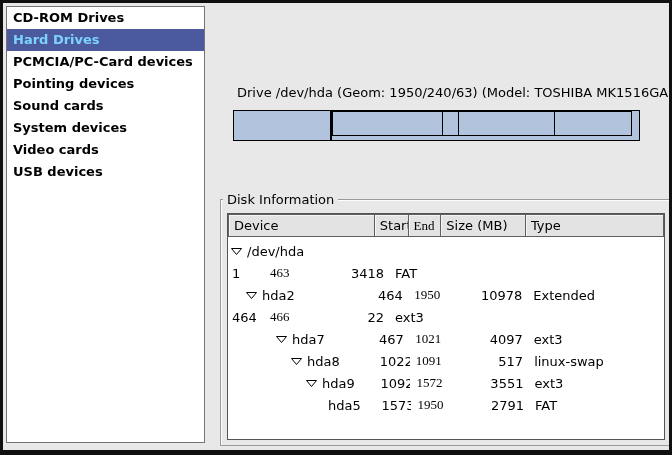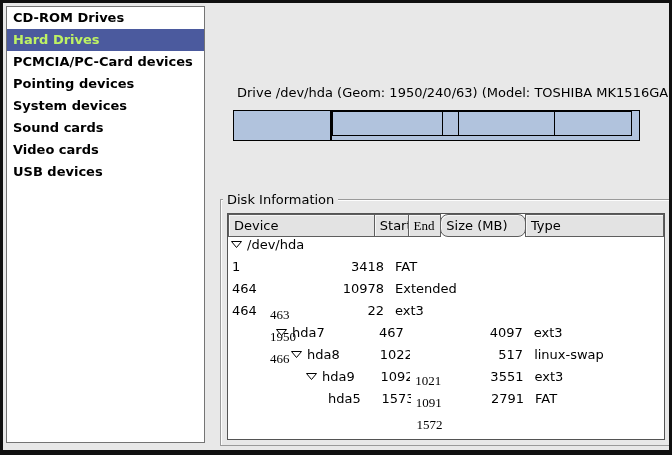--- a/index.html
+++ b/index.html
@@ -27,21 +27,21 @@
   }
   .side-item {
     height: 22px;
     line-height: 22px;
     padding-left: 6px;
     white-space: nowrap;
     cursor: default;
   }
   .side-item.selected {
     background: #4b5a9e;
-    color: #bef264;
+    color: #7dd3fc;
   }
 
   
   .drive-title {
     position: absolute;
     left: 234px; top: 82px;
     white-space: nowrap;
   }
   .partition-bar {
     position: absolute;
@@ -99,48 +99,48 @@
     background: #e3e3e3;
     border: 1px solid #5e5e5e;
     box-shadow: inset 1px 1px 0 #f6f6f6;
     padding-left: 5px;
     line-height: 21px;
     white-space: nowrap;
     overflow: hidden;
     cursor: default;
   }
   .th + .th { border-left-width: 1px; margin-left: -1px; }
-  .tr { display: flex; height: 22px; align-items: flex-start; }
+  .tr { display: flex; height: 22px; align-items: flex-end; }
   .td { white-space: nowrap; overflow: hidden; }
   .col-device { width: 153px; }
   .col-start  { width: 36px; }
   .col-end    { width: 35px; font-family: Liberation Serif, serif; }
-  .col-size   { width: 89px; border-radius: 8px; }
+  .col-size   { width: 89px; }
   .col-type   { width: 145px; }
   .td.col-device { display: flex; align-items: center; }
   .td.col-start  { padding-left: 4px; }
   .td.col-end    { padding-left: 6px; margin-top: 48px; }
   .td.col-size   { text-align: right; padding-right: 4px; }
   .td.col-type   { padding-left: 7px; }
   .expander {
     flex: 0 0 auto;
     margin-right: 5px;
     display: inline-block;
   }
 </style>
 </head>
 <body>
 
 <div class="sidebar">
   <div class="side-item">CD-ROM Drives</div>
   <div class="side-item selected">Hard Drives</div>
   <div class="side-item">PCMCIA/PC-Card devices</div>
   <div class="side-item">Pointing devices</div>
+  <div class="side-item">Sound cards</div>
   <div class="side-item">System devices</div>
-  <div class="side-item">Sound cards</div>
   <div class="side-item">Video cards</div>
   <div class="side-item">USB devices</div>
 </div>
 
 <div class="drive-title">Drive /dev/hda (Geom: 1950/240/63) (Model: TOSHIBA MK1516GAP)</div>
 
 <div class="partition-bar">
   <div class="seg-primary" style="width:24.3%"></div>
   <div class="seg-extended">
     <div class="seg-logical" style="width:36.4%"></div>
@@ -176,20 +176,26 @@
     </div>
 
     <div class="tr">
       <div class="td col-start">1</div>
       <div class="td col-end">463</div>
       <div class="td col-size">3418</div>
       <div class="td col-type">FAT</div>
     </div>
 
     <div class="tr">
+      <div class="td col-device" style="padding-left:18px">
+        <span class="expander"><svg width="11" height="9" viewBox="0 0 11 9">
+              <polygon points="0.5,1.5 10.5,1.5 5.5,7.5" fill="#fff" stroke="#000"></polygon>
+            </svg></span>
+        <span>hda2</span>
+      </div>
       <div class="td col-start">464</div>
       <div class="td col-end">1950</div>
       <div class="td col-size">10978</div>
       <div class="td col-type">Extended</div>
     </div>
 
     <div class="tr">
       <div class="td col-start">464</div>
       <div class="td col-end">466</div>
       <div class="td col-size">22</div>

